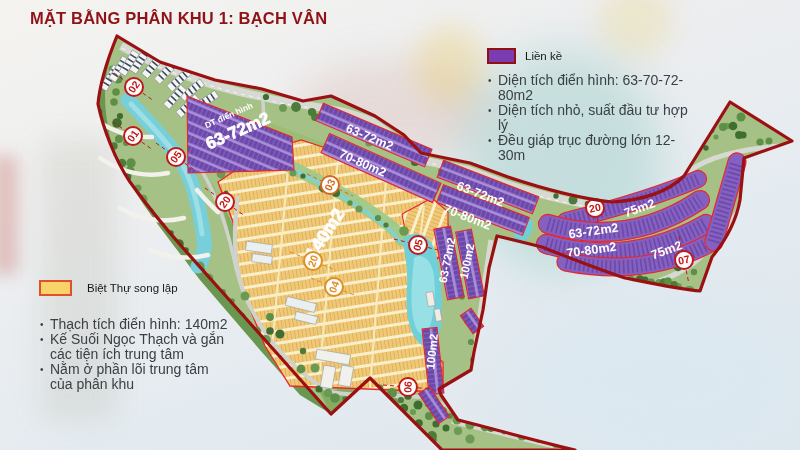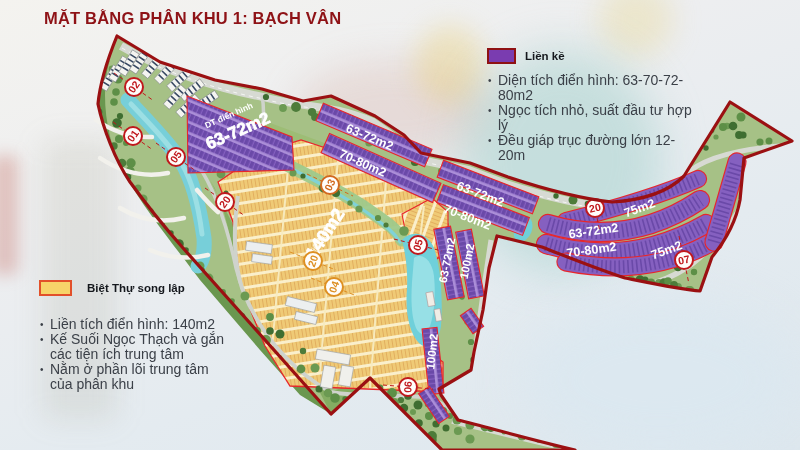--- a/index.html
+++ b/index.html
@@ -1,22 +1,22 @@
 <!DOCTYPE html>
 <html><head><meta charset="utf-8">
 <style>
 html,body{margin:0;padding:0}
 #stage{position:relative;width:800px;height:450px;overflow:hidden;font-family:"Liberation Sans",sans-serif;
 background:linear-gradient(160deg,#f4f3ef 0%,#edeef0 35%,#e4ebf0 65%,#dde7ee 100%)}
 .blob{position:absolute;border-radius:50%}
-.title{position:absolute;left:44px;top:9px;font-size:16.5px;font-weight:700;color:#8e1216;letter-spacing:0.2px}
+.title{position:absolute;left:30px;top:9px;font-size:16.5px;font-weight:700;color:#8e1216;letter-spacing:0.2px}
 .legend{position:absolute;color:#23293a}
 .lg-head{display:flex;align-items:center;gap:9px}
 .sw{width:25px;height:12px}
-.lg-title{font-weight:700;font-size:11.5px;color:#15181d}
+.lg-title{font-weight:400;font-size:11.5px;color:#15181d}
 .lg-list{margin:0;padding:0;list-style:none;font-size:14px;line-height:15px;color:#3b4048}
 .lg-list li{padding-left:11px;position:relative}
 .lg-list li:before{content:"•";position:absolute;left:1px;top:0;font-size:10px}
 </style></head>
 <body>
 <div id="stage">
 
 <div class="blob" style="left:295px;top:60px;width:200px;height:100px;background:rgba(205,150,130,0.22);filter:blur(18px)"></div>
 
 <div class="blob" style="left:415px;top:25px;width:70px;height:80px;background:rgba(232,203,95,0.32);filter:blur(13px)"></div>
@@ -605,29 +605,29 @@
 
 <div class="title">MẶT BẰNG PHÂN KHU 1: BẠCH VÂN</div>
 
 <div class="legend" style="left:487px;top:48px;width:210px">
   <div class="lg-head">
         <div class="sw" style="background:#7a3cb0;border:2px solid #8f1113"></div>
         <div class="lg-title">Liền kề</div>
       </div>
   <ul class="lg-list" style="margin-top:9px">
     <li>Diện tích điển hình: 63-70-72-80m2</li>
-    <li>Ngọc tích nhỏ, suất đầu tư hợp lý</li>
-    <li>Đều giáp trục đường lớn 12-20m</li>
+    <li>Diện tích nhỏ, suất đầu tư hợp lý</li>
+    <li>Đều giáp trục đường lớn 12-30m</li>
   </ul>
 </div>
 
 <div class="legend" style="left:39px;top:280px;width:190px">
   <div class="lg-head" style="gap:15px">
         <div class="sw" style="background:#f7d469;border:2px solid #e2502a;width:29px"></div>
         <div class="lg-title">Biệt Thự song lập</div>
       </div>
   <ul class="lg-list" style="margin-top:21px">
-    <li>Liền tích điển hình: 140m2</li>
+    <li>Thạch tích điển hình: 140m2</li>
     <li>Kế Suối Ngọc Thạch và gắn các tiện ích trung tâm</li>
     <li>Nằm ở phần lõi trung tâm của phân khu</li>
   </ul>
 </div>
 
 </div>
 </body></html>

